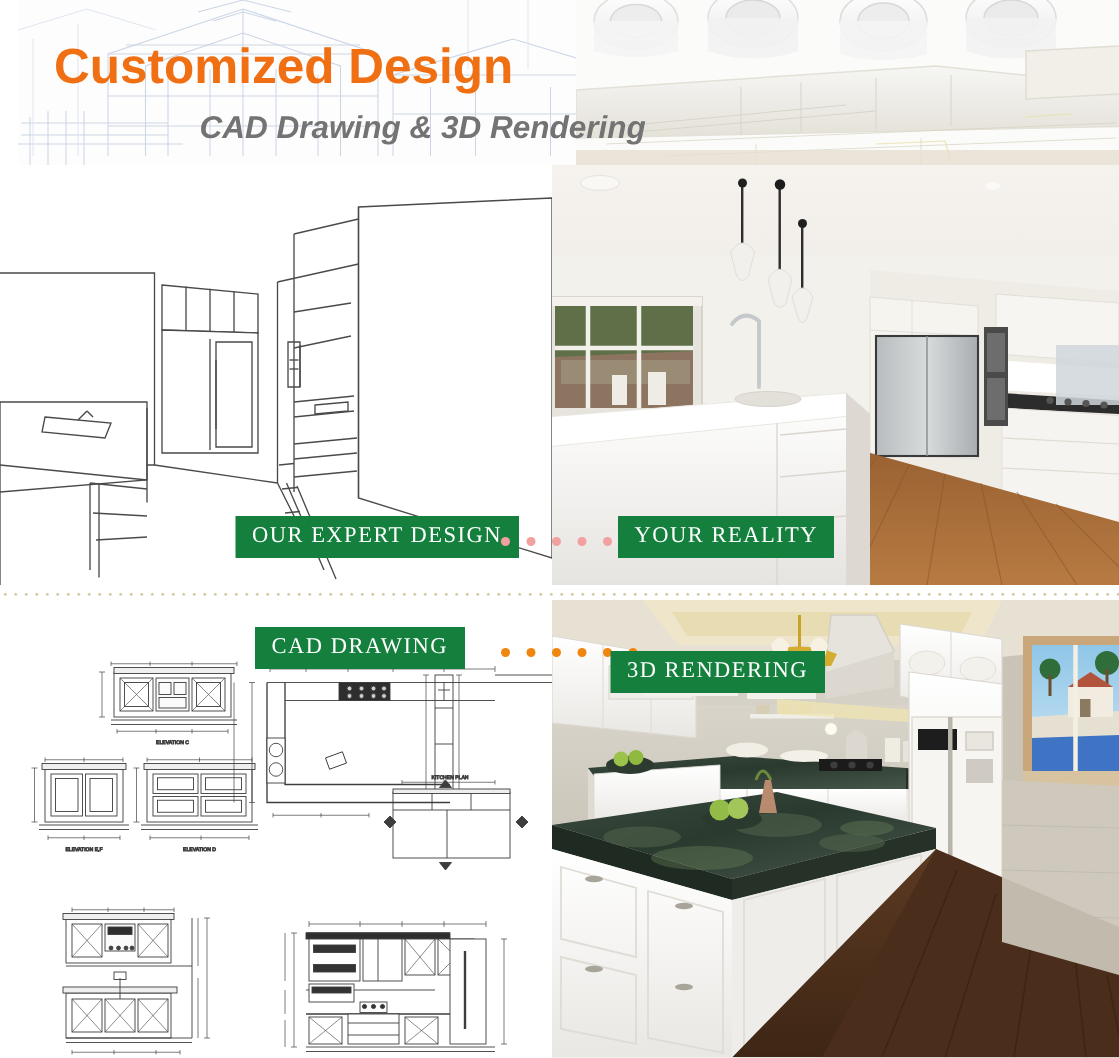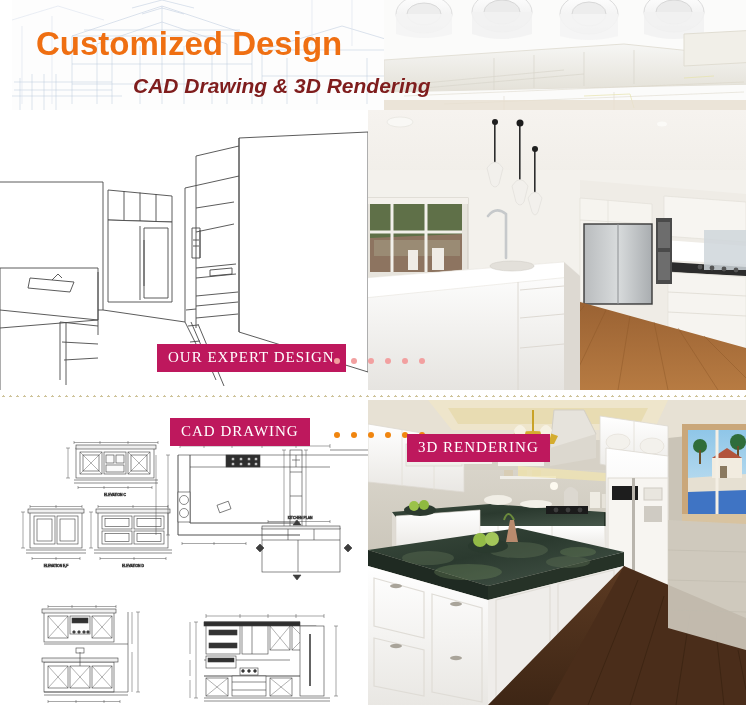--- a/index.html
+++ b/index.html
@@ -10,39 +10,39 @@
   .header{position:relative;width:746px;height:110px;overflow:hidden;background:#fff;}
   .hdr-blueprint{position:absolute;inset:0;background:#fdfdfd;}
   .hdr-blueprint svg{position:absolute;left:0;top:0;}
   .hdr-photo{position:absolute;left:372px;top:0;width:374px;height:110px;overflow:hidden;
              background:linear-gradient(180deg,#ffffff 0%,#f7f7f7 55%,#efeae2 80%,#e8e2d6 100%);}
   .hdr-photo svg{position:absolute;left:0;top:0;}
   .hdr-title{position:absolute;left:24px;top:27px;font-size:33px;font-weight:bold;
              color:#ef6f12;letter-spacing:0px;line-height:1;z-index:6;
              font-family:"Liberation Sans",sans-serif;}
   .hdr-sub{position:absolute;left:121px;top:74px;font-size:21px;font-style:italic;font-weight:bold;
-           color:#7f1d1d;z-index:6;font-family:"Liberation Sans",sans-serif;}
+           color:#737373;z-index:6;font-family:"Liberation Sans",sans-serif;}
 
   
   .mid{position:absolute;left:0;top:110px;width:746px;height:280px;}
   .mid-left{position:absolute;left:0;top:0;width:368px;height:280px;background:#fff;overflow:hidden;}
   .mid-right{position:absolute;left:368px;top:0;width:378px;height:280px;overflow:hidden;background:#eceae7;}
 
   .bot{position:absolute;left:0;top:400px;width:746px;height:305px;}
   .bot-left{position:absolute;left:0;top:0;width:368px;height:305px;background:#fff;overflow:hidden;}
   .bot-right{position:absolute;left:368px;top:0;width:378px;height:305px;overflow:hidden;background:#cfc8bd;}
 
   
   .sep{position:absolute;left:0;width:746px;height:5px;
        background-image:radial-gradient(circle,#cfc49b 1px,rgba(0,0,0,0) 1.2px);
        background-size:7px 5px;background-repeat:repeat-x;background-position:0 2px;}
   .sep-mid{top:392px;}
 
   
-  .chip{position:absolute;background:#be185d;color:#fff;font-family:"Liberation Serif",serif;
+  .chip{position:absolute;background:#15803d;color:#fff;font-family:"Liberation Serif",serif;
         font-size:15px;letter-spacing:1.0px;padding:5px 11px 6px 11px;white-space:nowrap;z-index:20;}
   .chip-expert{left:157px;top:344px;}
   .chip-reality{left:412px;top:344px;}
   .chip-cad{left:170px;top:418px;}
   .chip-3d{left:407px;top:418px;margin-top:16px;}
 
   .dots{position:absolute;z-index:20;display:flex;gap:11px;align-items:center;}
   .dots span{display:block;width:6px;height:6px;border-radius:50%;}
   .dots-mid{left:334px;top:358px;}
   .dots-mid span{background:#f2a0a0;}
@@ -339,20 +339,21 @@
 
     <div class="chip chip-expert" style="top:234px;left:157px;">OUR EXPERT DESIGN</div>
     <div class="dots dots-mid" style="top:248px;left:334px;">
       <span></span>
       <span></span>
       <span></span>
       <span></span>
       <span></span>
       <span></span>
     </div>
+    <div class="chip chip-reality" style="top:234px;left:412px;">YOUR REALITY</div>
   </div>
 
   <div class="sep sep-mid"></div>
 
   <div class="bot">
 
     <div class="bot-left">
       <svg class="cad" width="368" height="305" viewBox="0 0 368 305">
         <rect x="0" y="0" width="368" height="305" fill="#ffffff"></rect>
 

